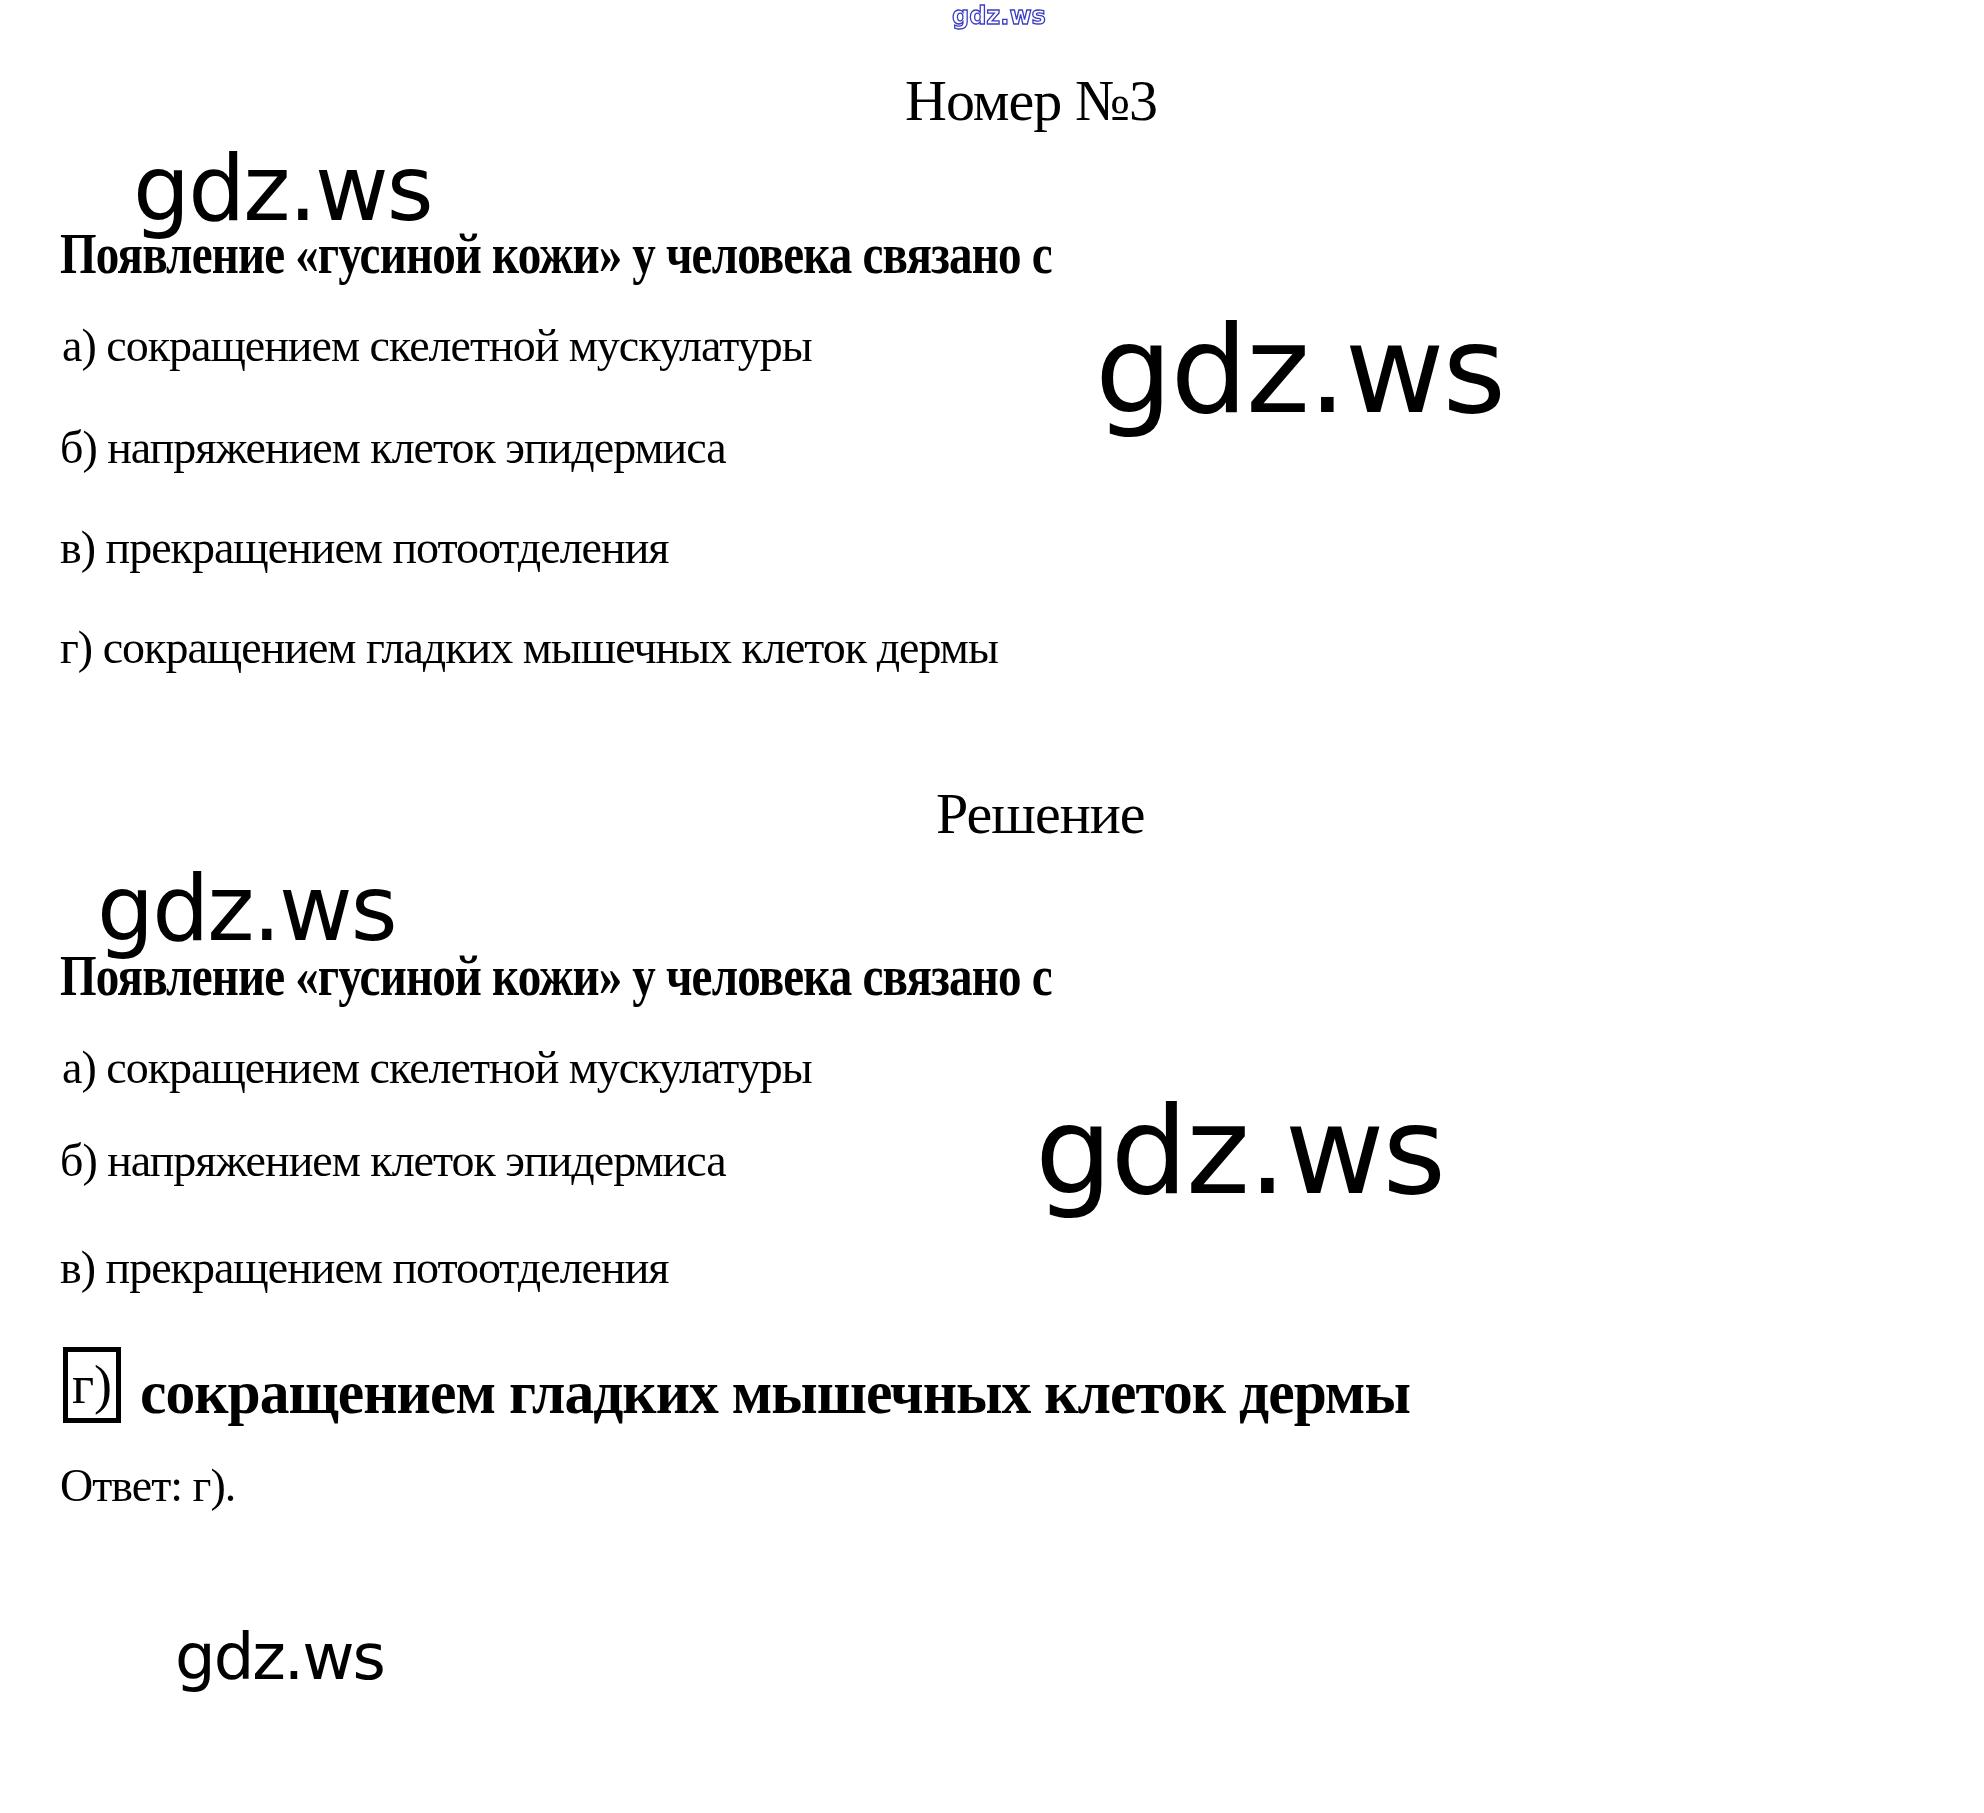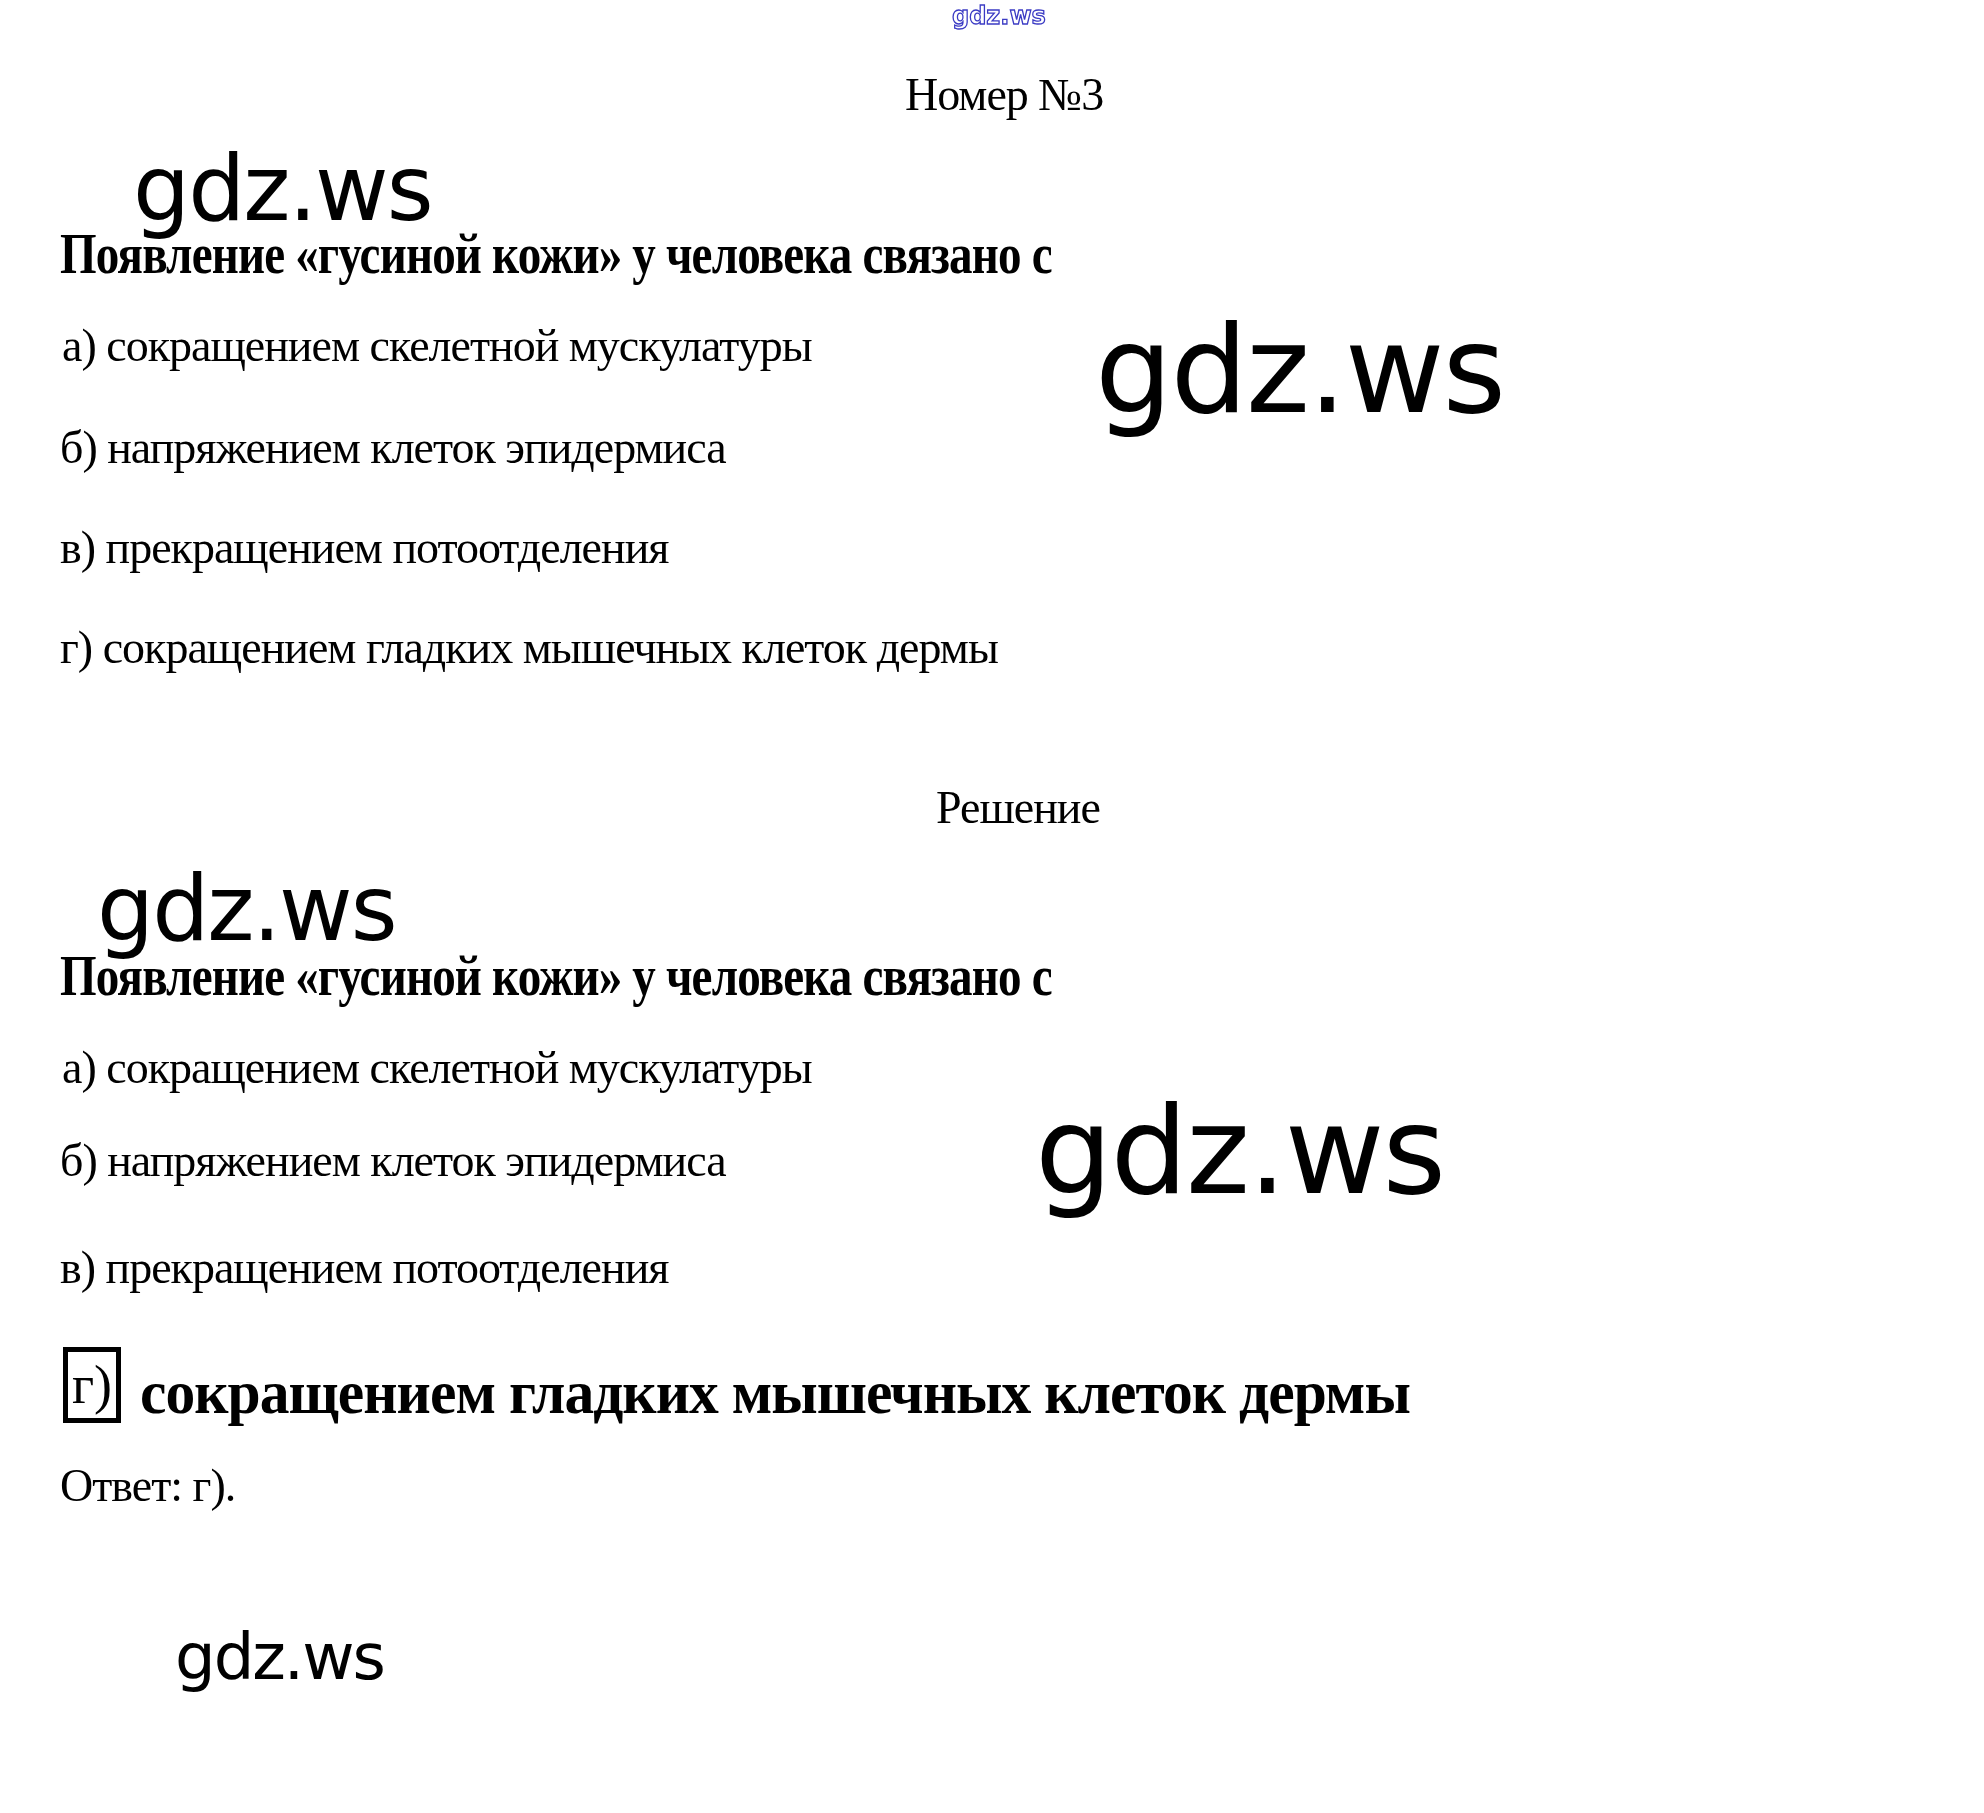--- a/index.html
+++ b/index.html
@@ -1,21 +1,21 @@
 <!DOCTYPE html>
 <html><head>
 <meta charset="utf-8">
 <style>
   html,body{margin:0;padding:0;background:#ffffff;}
   #page{position:relative;width:1800px;height:1813px;background:#ffffff;overflow:hidden;
         color:#000;}
   .ln{position:absolute;white-space:nowrap;line-height:1;color:#000;
       font-family:"Liberation Serif", serif;letter-spacing:-1px;}
   .body-size{font-size:46px;}
-  .center-size{font-size:46px;}
+  .center-size{font-size:58px;}
   .bold-head{font-size:56px;font-weight:bold;transform:scaleX(0.84);transform-origin:0 0;}
   .answer-bold{font-size:62px;font-weight:bold;transform:scaleX(0.96);transform-origin:0 0;}
   .wm{position:absolute;white-space:nowrap;line-height:1;color:#000;
       font-family:"DejaVu Sans","Liberation Sans",sans-serif;letter-spacing:-2px;}
   .wm-blue{color:#ffffff;-webkit-text-stroke:1.3px #3b3bc4;text-stroke:1.3px #3b3bc4;
            font-weight:bold;letter-spacing:0;}
   .answer-box{position:absolute;left:63px;top:1347px;width:48px;height:66px;
               border:5px solid #000;display:flex;align-items:center;justify-content:center;}
   .answer-box span{font-family:"Liberation Serif", serif;font-size:54px;line-height:1;}
   .b{font-weight:bold;}

